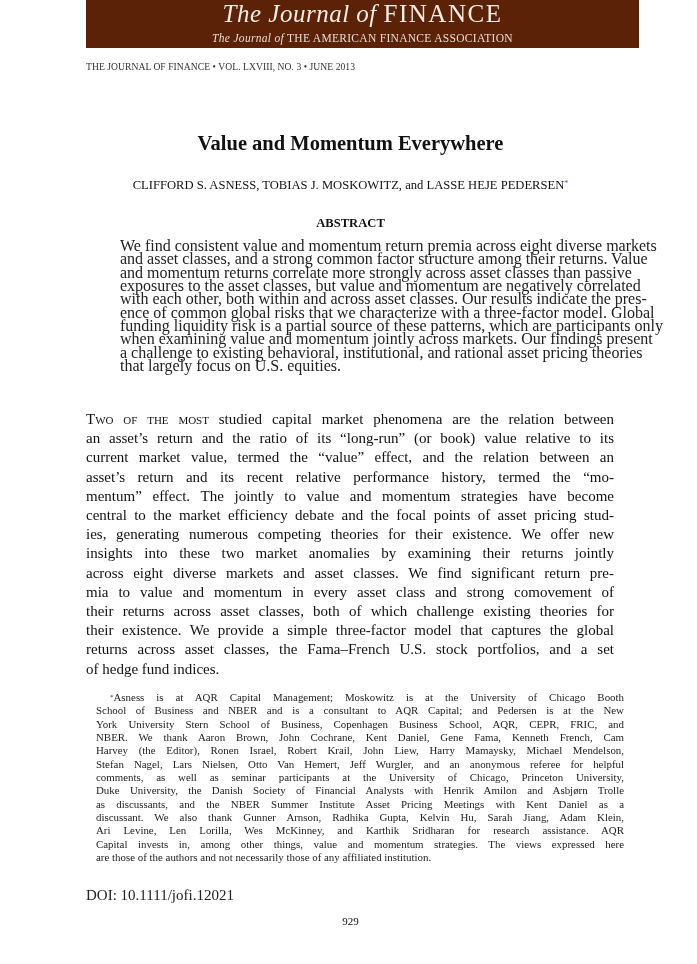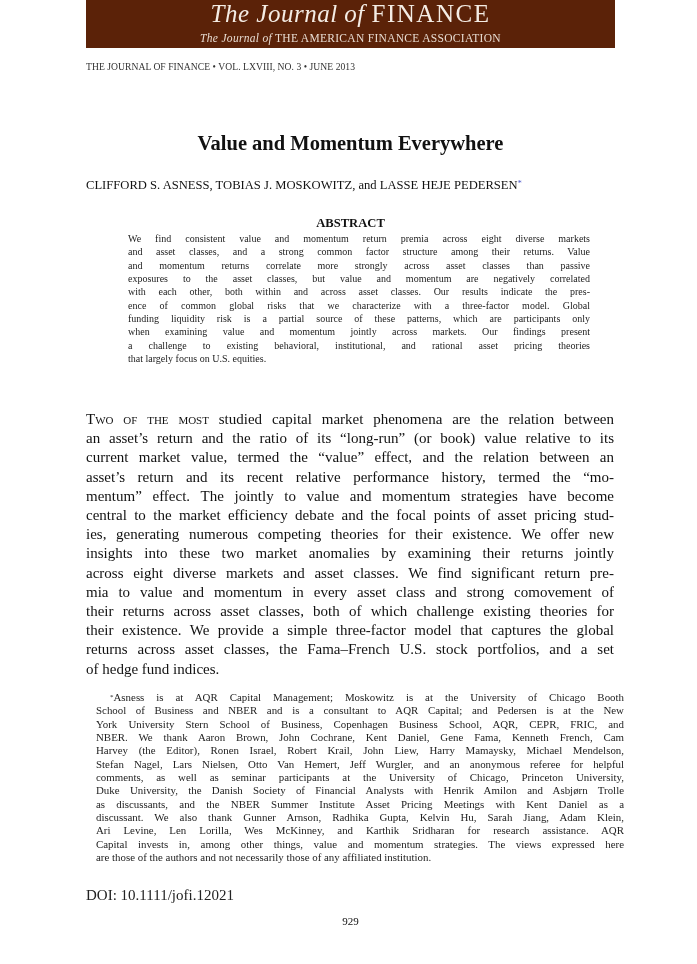--- a/index.html
+++ b/index.html
@@ -18,20 +18,21 @@
     .banner {
       position: absolute;
       left: 86px;
       top: 0;
       width: 529px;
       height: 48px;
       background: #5b2208;
       color: #f4ece4;
       text-align: center;
       font-family: "Liberation Serif", serif;
+      padding-left: 24px;
     }
     .banner-title {
       position: absolute;
       left: 0; right: 0;
       top: 0px;
       font-size: 25px;
       line-height: 28px;
       letter-spacing: 0.5px;
     }
     .banner-title .it {
@@ -72,21 +73,21 @@
       font-weight: bold;
       font-size: 20.5px;
       line-height: 26px;
       color: #111;
     }
     .authors {
       position: absolute;
       left: 86px;
       width: 529px;
       top: 177px;
-      text-align: left;
+      text-align: center;
       font-family: "Liberation Serif", serif;
       font-size: 12.6px;
       line-height: 16px;
       color: #111;
     }
     .authors .star {
       color: #4a56c8;
       font-size: 8px;
       vertical-align: top;
       position: relative;
@@ -100,27 +101,26 @@
       text-align: center;
       font-family: "Liberation Serif", serif;
       font-weight: bold;
       font-size: 12.6px;
       line-height: 16px;
     }
     .abstract-body {
       position: absolute;
       left: 120px;
       width: 462px;
-      top: 232px;
-      font-family: "Liberation Serif", serif;
-      font-size: 10px;
+      top: 239px;
+      font-family: "Liberation Serif", serif;
+      font-size: 16px;
       line-height: 13.35px;
       text-align: justify;
       color: #222;
-      margin-left: 8px;
     }
     .line {
       display: block;
       text-align: justify;
       text-align-last: justify;
       white-space: nowrap;
     }
     .line.last {
       text-align-last: left;
     }

